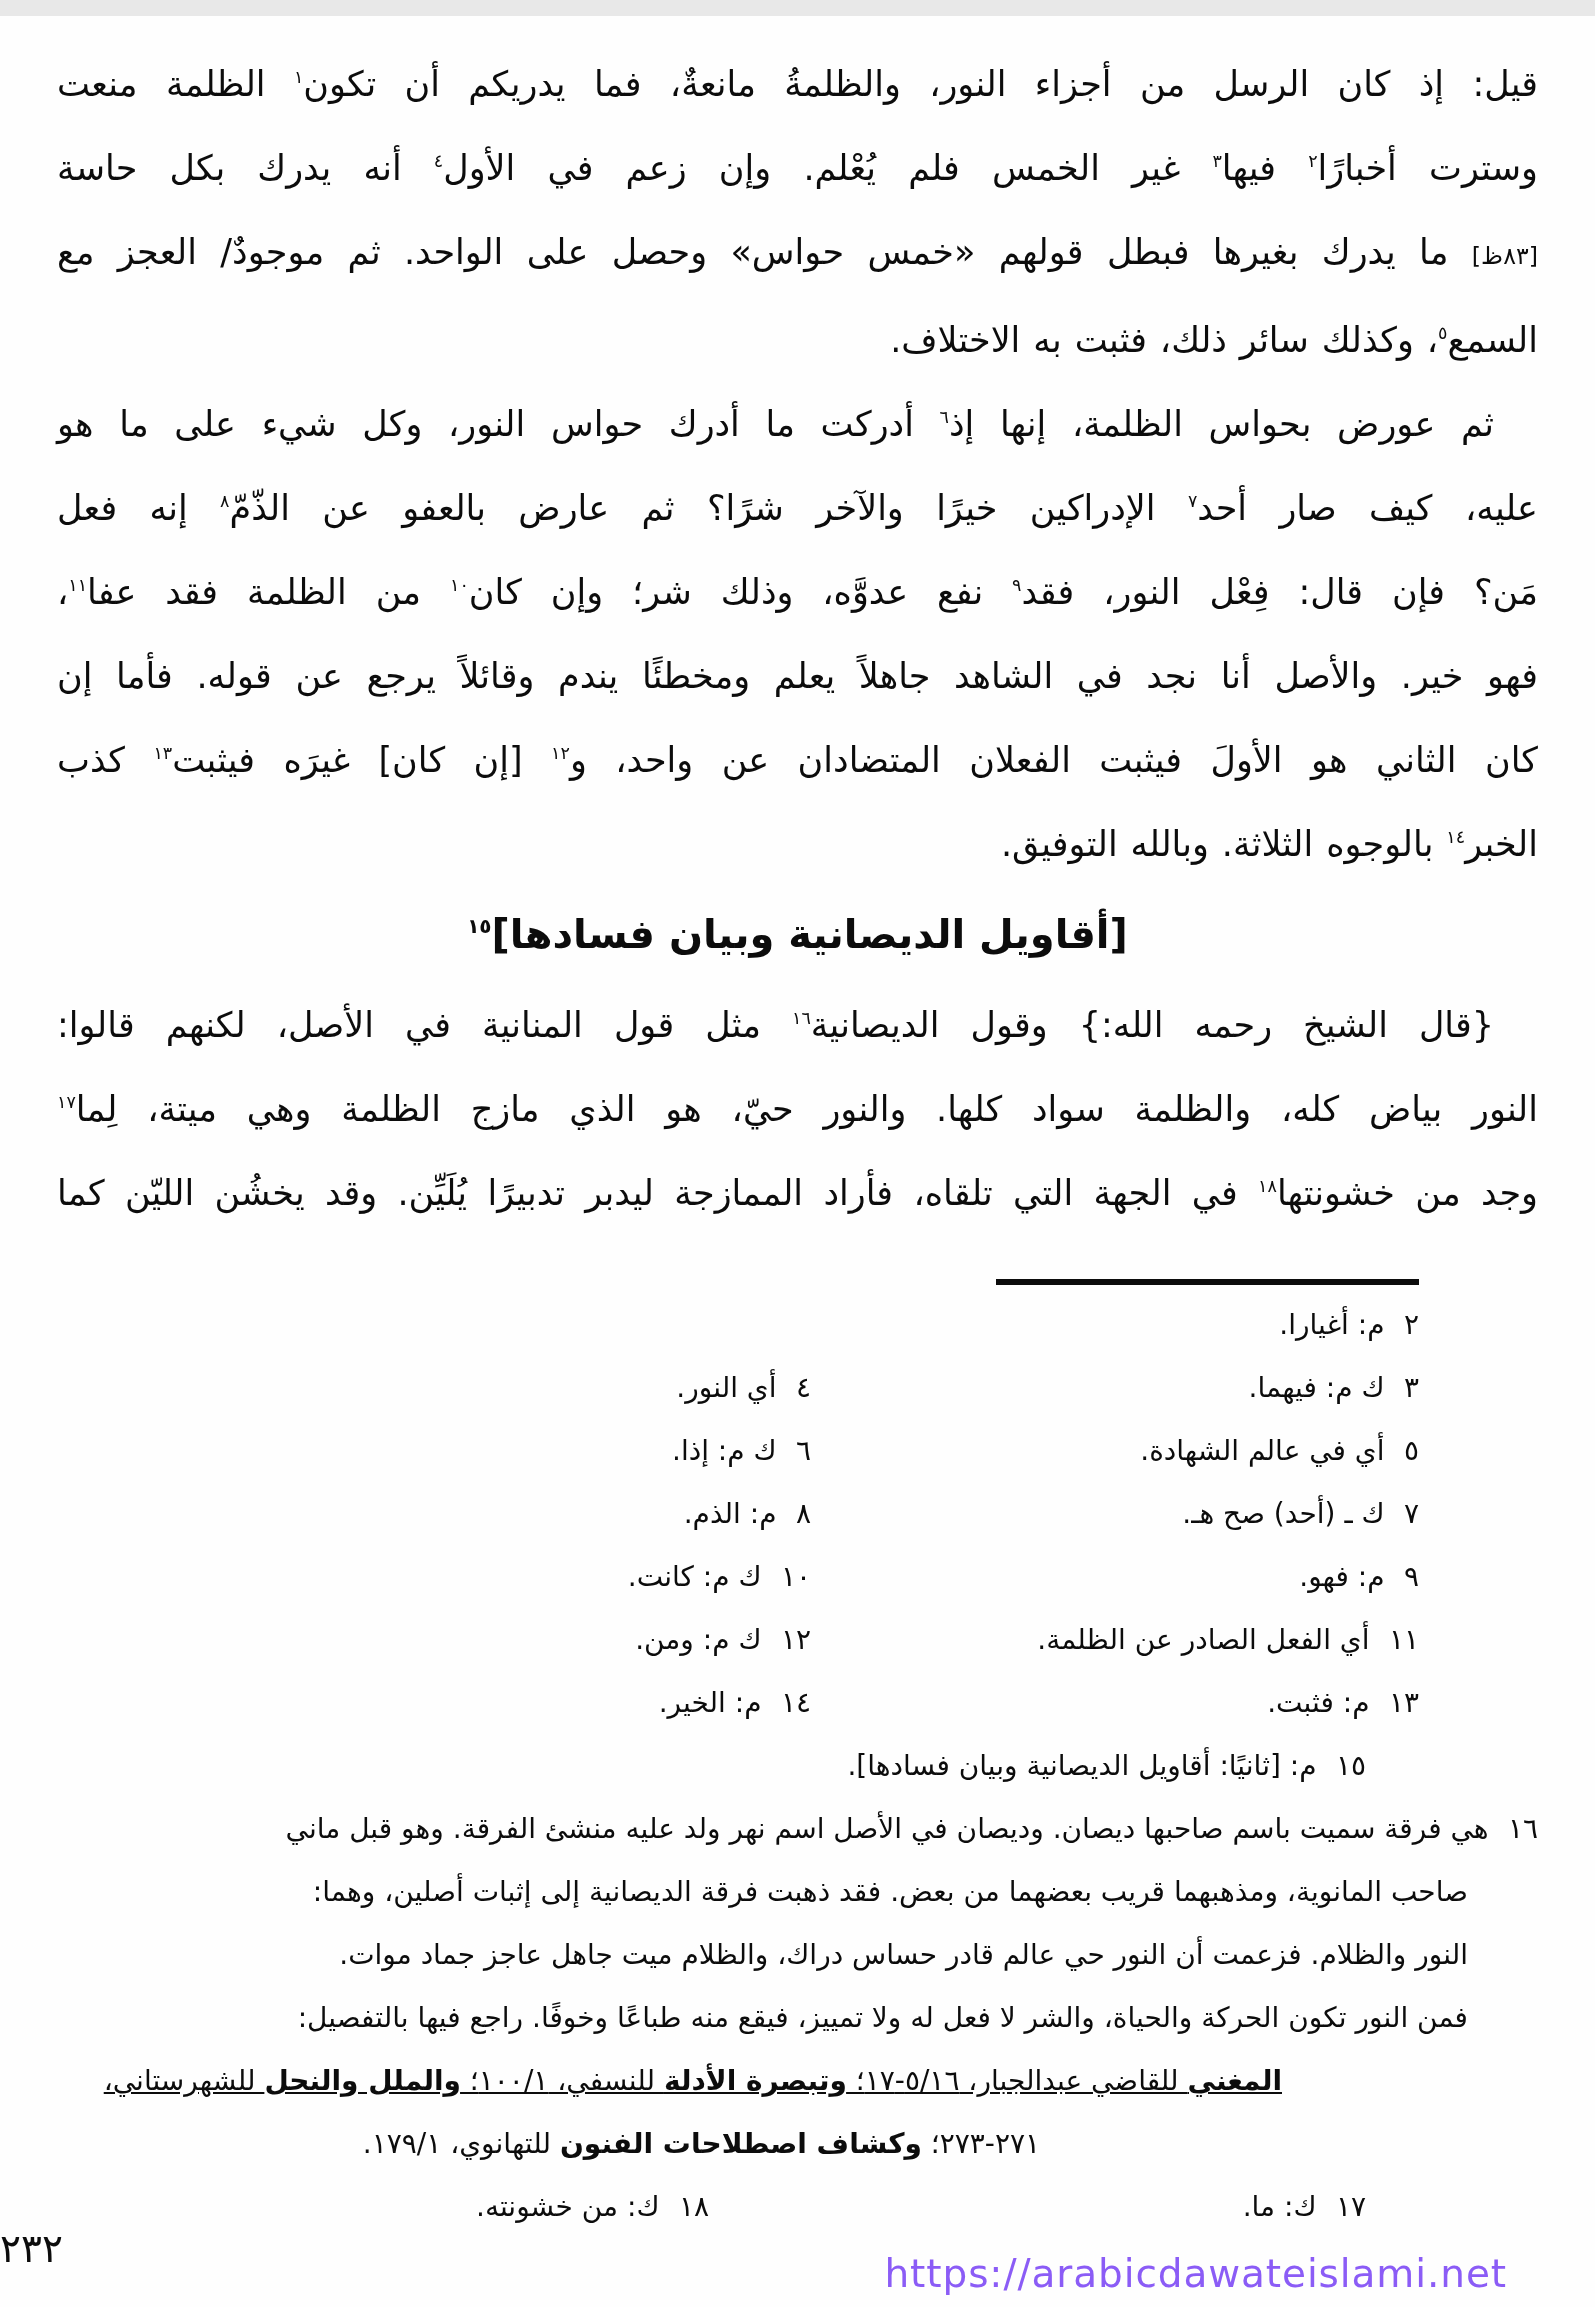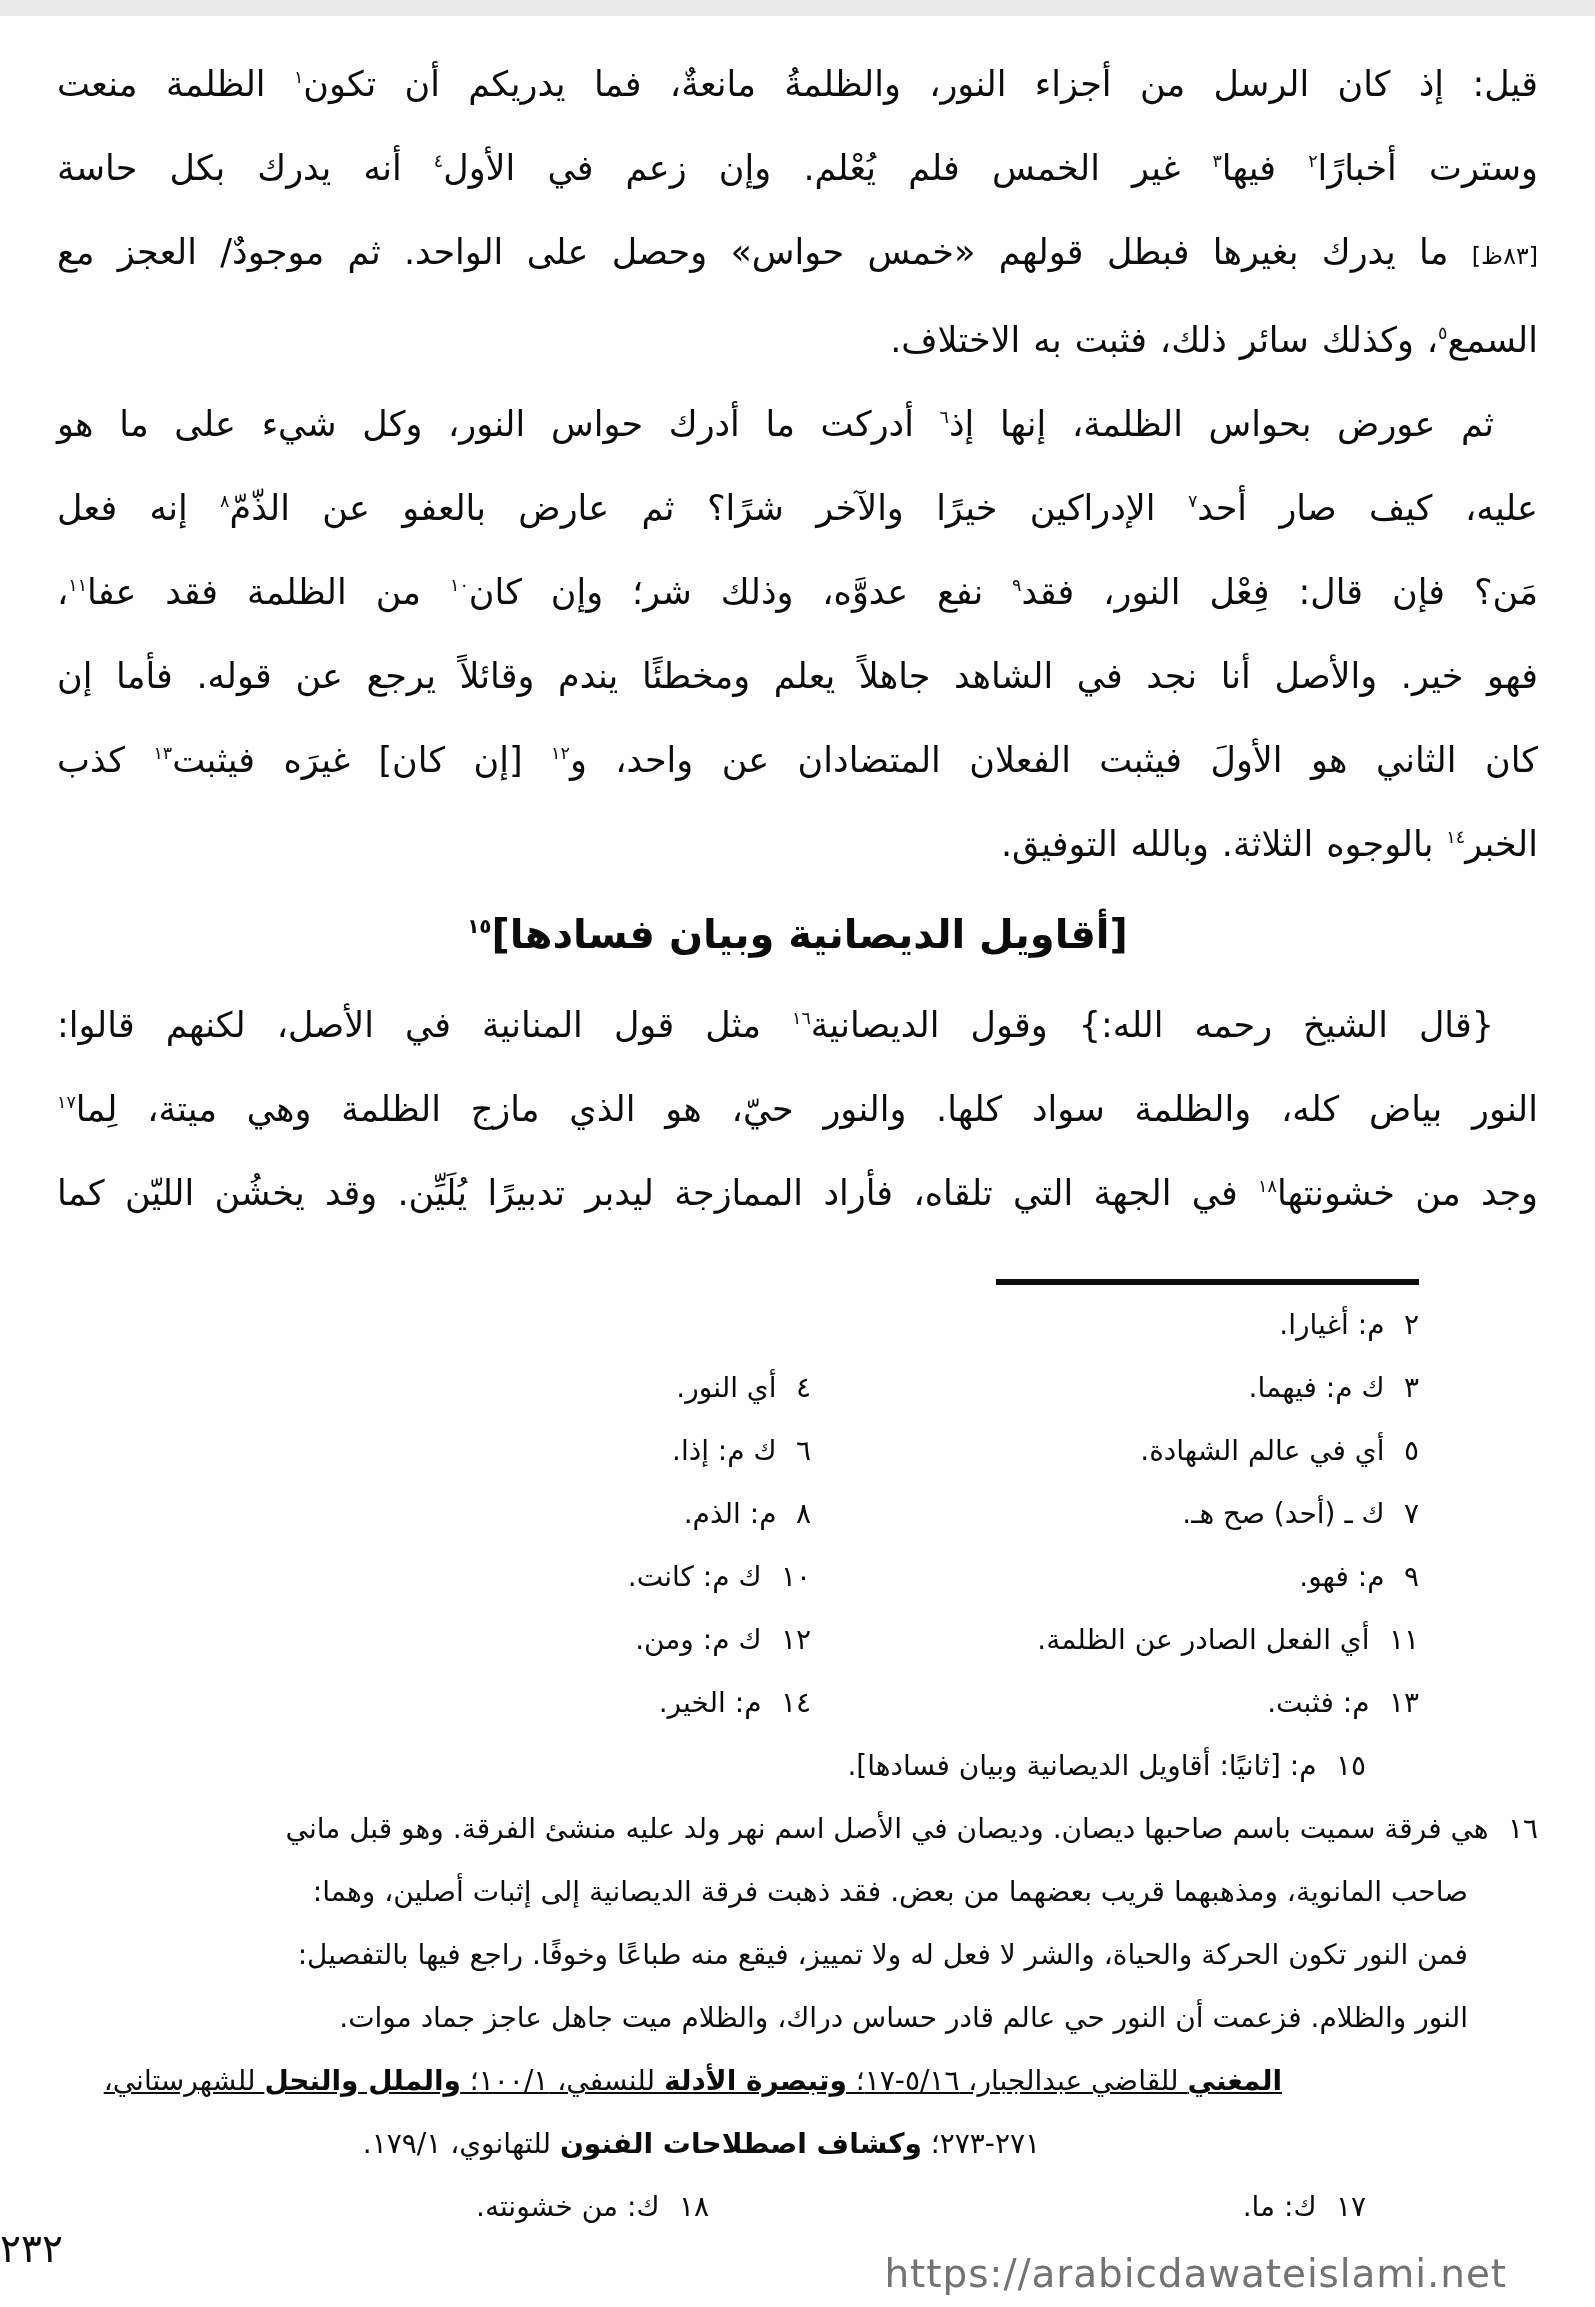--- a/index.html
+++ b/index.html
@@ -90,21 +90,21 @@
     text-align: left;
     font-size: 39px;
     letter-spacing: 2.6px;
   }
   .watermark {
     position: absolute;
     top: 2235px;
     right: 88px;
     direction: ltr;
     font-size: 39px;
-    color: #737373;
+    color: #8b5cf6;
     letter-spacing: 0.9px;
   }
 </style>
 </head>
 <body>
 
 <div class="page">
 
   <div class="content">
     <div>
@@ -155,22 +155,22 @@
         </div>
         <div class="fn-row">
           <div><span class="fn-num">١٣</span><span>م: فثبت.</span></div>
           <div><span class="fn-num">١٤</span><span>م: الخير.</span></div>
         </div>
       </div>
     <div class="fn-full"><span class="fn-num">١٥</span><span>م: [ثانيًا: أقاويل الديصانية وبيان فسادها].</span></div>
     <div>
         <div class="fn16-line" style="padding-right: 0px;"><span class="fn-num">١٦</span>هي فرقة سميت باسم صاحبها ديصان. وديصان في الأصل اسم نهر ولد عليه منشئ الفرقة. وهو قبل ماني</div>
         <div class="fn16-line" style="padding-right: 70px;">صاحب المانوية، ومذهبهما قريب بعضهما من بعض. فقد ذهبت فرقة الديصانية إلى إثبات أصلين، وهما:</div>
+        <div class="fn16-line" style="padding-right: 70px;">النور والظلام. فزعمت أن النور حي عالم قادر حساس دراك، والظلام ميت جاهل عاجز جماد موات.</div>
         <div class="fn16-line" style="padding-right: 70px;">فمن النور تكون الحركة والحياة، والشر لا فعل له ولا تمييز، فيقع منه طباعًا وخوفًا. راجع فيها بالتفصيل:</div>
-        <div class="fn16-line" style="padding-right: 70px;">النور والظلام. فزعمت أن النور حي عالم قادر حساس دراك، والظلام ميت جاهل عاجز جماد موات.</div>
         <div class="fn16-line" style="padding-right: 256px; text-decoration: underline;"><b>المغني</b> للقاضي عبدالجبار، ٥/١٦-١٧؛ <b>وتبصرة الأدلة</b> للنسفي، ١٠٠/١؛ <b>والملل والنحل</b> للشهرستاني،</div>
         <div class="fn16-line" style="padding-right: 498px; text-align: right;">٢٧١-٢٧٣؛ <b>وكشاف اصطلاحات الفنون</b> للتهانوي، ١٧٩/١.</div>
       </div>
     <div>
         <div class="fn-row fn-last">
           <div><span class="fn-num">١٧</span><span>ك: ما.</span></div>
           <div><span class="fn-num">١٨</span><span>ك: من خشونته.</span></div>
         </div>
       </div>
   </div>

